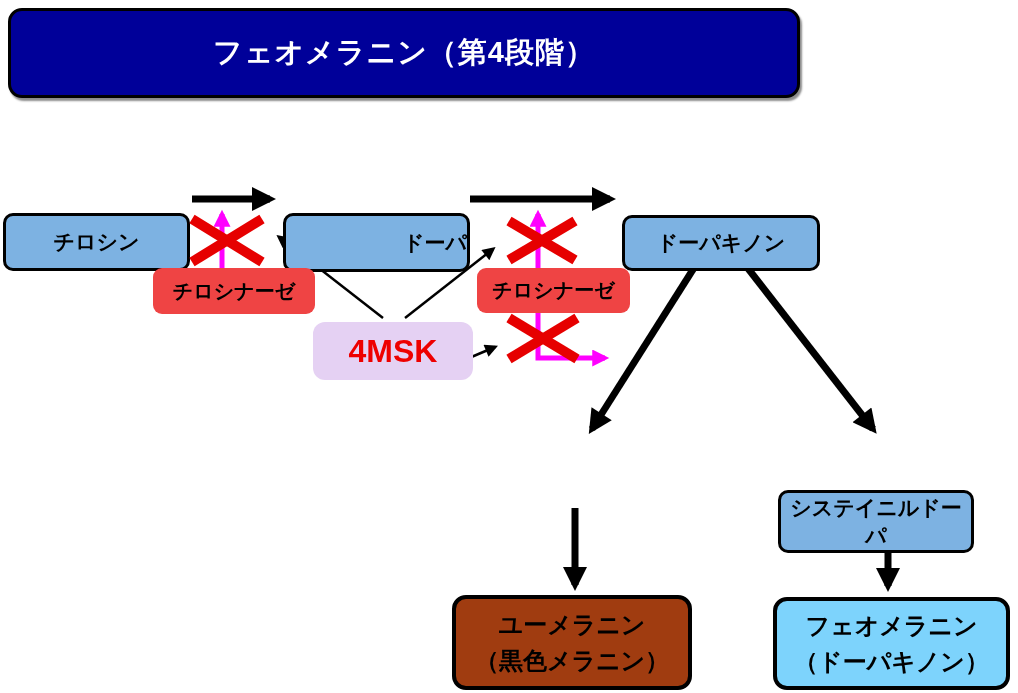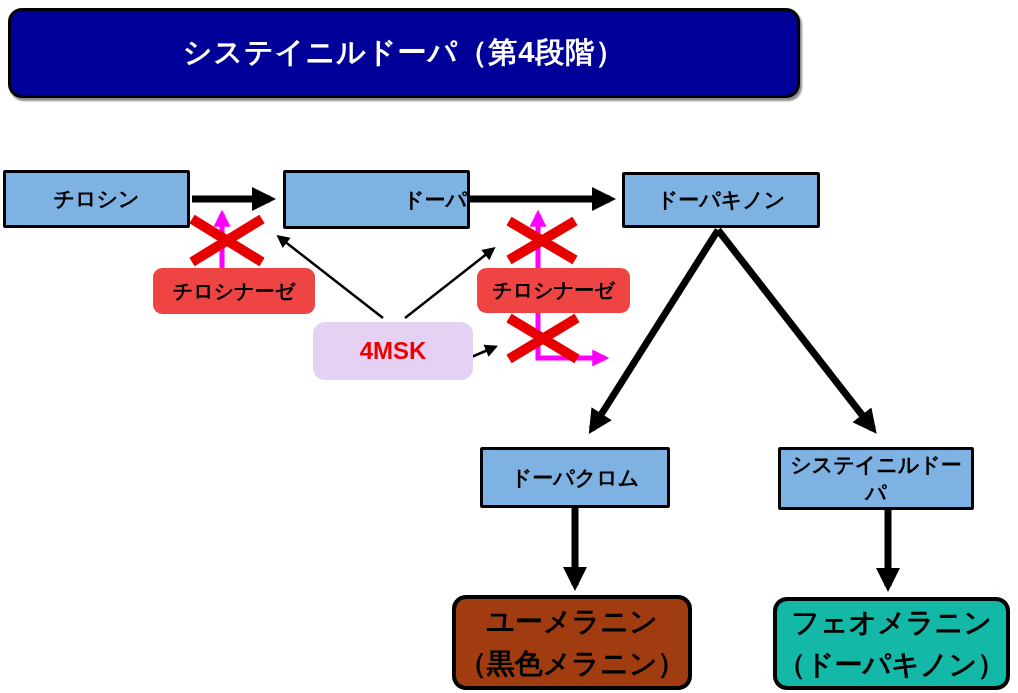--- a/index.html
+++ b/index.html
@@ -12,26 +12,26 @@
     position:absolute;left:8px;top:8px;width:786px;height:84px;
     background:#000099;border:3px solid #000;border-radius:14px;
     display:flex;align-items:center;justify-content:center;
     box-shadow:2px 3px 2px rgba(0,0,0,0.45);
   }
   .title-bar span{color:#ffffff;font-weight:bold;font-size:29px;letter-spacing:1px;}
   .node{
     position:absolute;display:flex;align-items:center;justify-content:center;
     text-align:center;font-weight:bold;color:#000;box-sizing:border-box;
   }
-  .blue{background:#7db2e2;border:3px solid #000;border-radius:2px;font-size:21px;}
+  .blue{background:#7db2e2;border:3px solid #000;border-radius:10px;font-size:21px;margin-top:43px;}
   .pink{background:#ef4444;border-radius:9px;font-size:20px;}
-  .lavender{background:#e5d1f3;border-radius:12px;font-size:24px;color:#ee0000;}
-  .result{border:4px solid #000;border-radius:14px;font-size:28px;line-height:1.5;flex-direction:column;}
+  .lavender{background:#e5d1f3;border-radius:12px;font-size:32px;color:#ee0000;}
+  .result{border:4px solid #000;border-radius:14px;font-size:24px;line-height:1.5;flex-direction:column;}
   .brown{background:#a03c10;}
-  .peach{background:#14b8a6;text-align:center;}
+  .peach{background:#7dd3fc;text-align:center;}
 </style>
 </head>
 <body>
 
 <div class="canvas">
 
   <svg class="layer" viewBox="0 0 1018 693">
     <defs>
       <marker id="mBlack" markerUnits="userSpaceOnUse" markerWidth="26" markerHeight="24" viewBox="0 0 10 10" refX="7.5" refY="5" orient="auto">
         <path d="M0,0 L10,5 L0,10 Z" fill="#000"></path>
@@ -54,34 +54,31 @@
     <line x1="222" y1="270" x2="222" y2="214" stroke="#ff00ff" stroke-width="5" marker-end="url(#mMagenta)"></line>
     <line x1="538" y1="270" x2="538" y2="214" stroke="#ff00ff" stroke-width="5" marker-end="url(#mMagenta)"></line>
     <path d="M538,306 L538,358 L605,358" fill="none" stroke="#ff00ff" stroke-width="5" marker-end="url(#mMagenta)"></path>
 
     <line x1="383" y1="318" x2="279" y2="237" stroke="#000" stroke-width="2.5" marker-end="url(#mThin)"></line>
     <line x1="405" y1="318" x2="493" y2="249" stroke="#000" stroke-width="2.5" marker-end="url(#mThin)"></line>
     <line x1="462" y1="361" x2="495" y2="347" stroke="#000" stroke-width="2.5" marker-end="url(#mThin)"></line>
   </svg>
 
   <div class="title-bar">
-    <span>システイニルドーパ（第4段階）</span>
+    <span>フェオメラニン（第4段階）</span>
   </div>
 
   <div class="node blue" style="left:3px;top:170px;width:187px;height:58px;">
     <span>チロシン</span>
   </div>
   <div class="node blue" style="left:283px;top:170px;width:187px;height:59px;justify-content:flex-end;">
     <span>ドーパ</span>
   </div>
   <div class="node blue" style="left:622px;top:172px;width:198px;height:56px;">
     <span>ドーパキノン</span>
-  </div>
-  <div class="node blue" style="left:480px;top:447px;width:190px;height:61px;">
-    <span>ドーパクロム</span>
   </div>
   <div class="node blue" style="left:778px;top:447px;width:196px;height:63px;">
     <span>システイニルドーパ</span>
   </div>
 
   <div class="node pink" style="left:153px;top:268px;width:162px;height:46px;">
     <span>チロシナーゼ</span>
   </div>
   <div class="node pink" style="left:477px;top:268px;width:153px;height:45px;">
     <span>チロシナーゼ</span>

